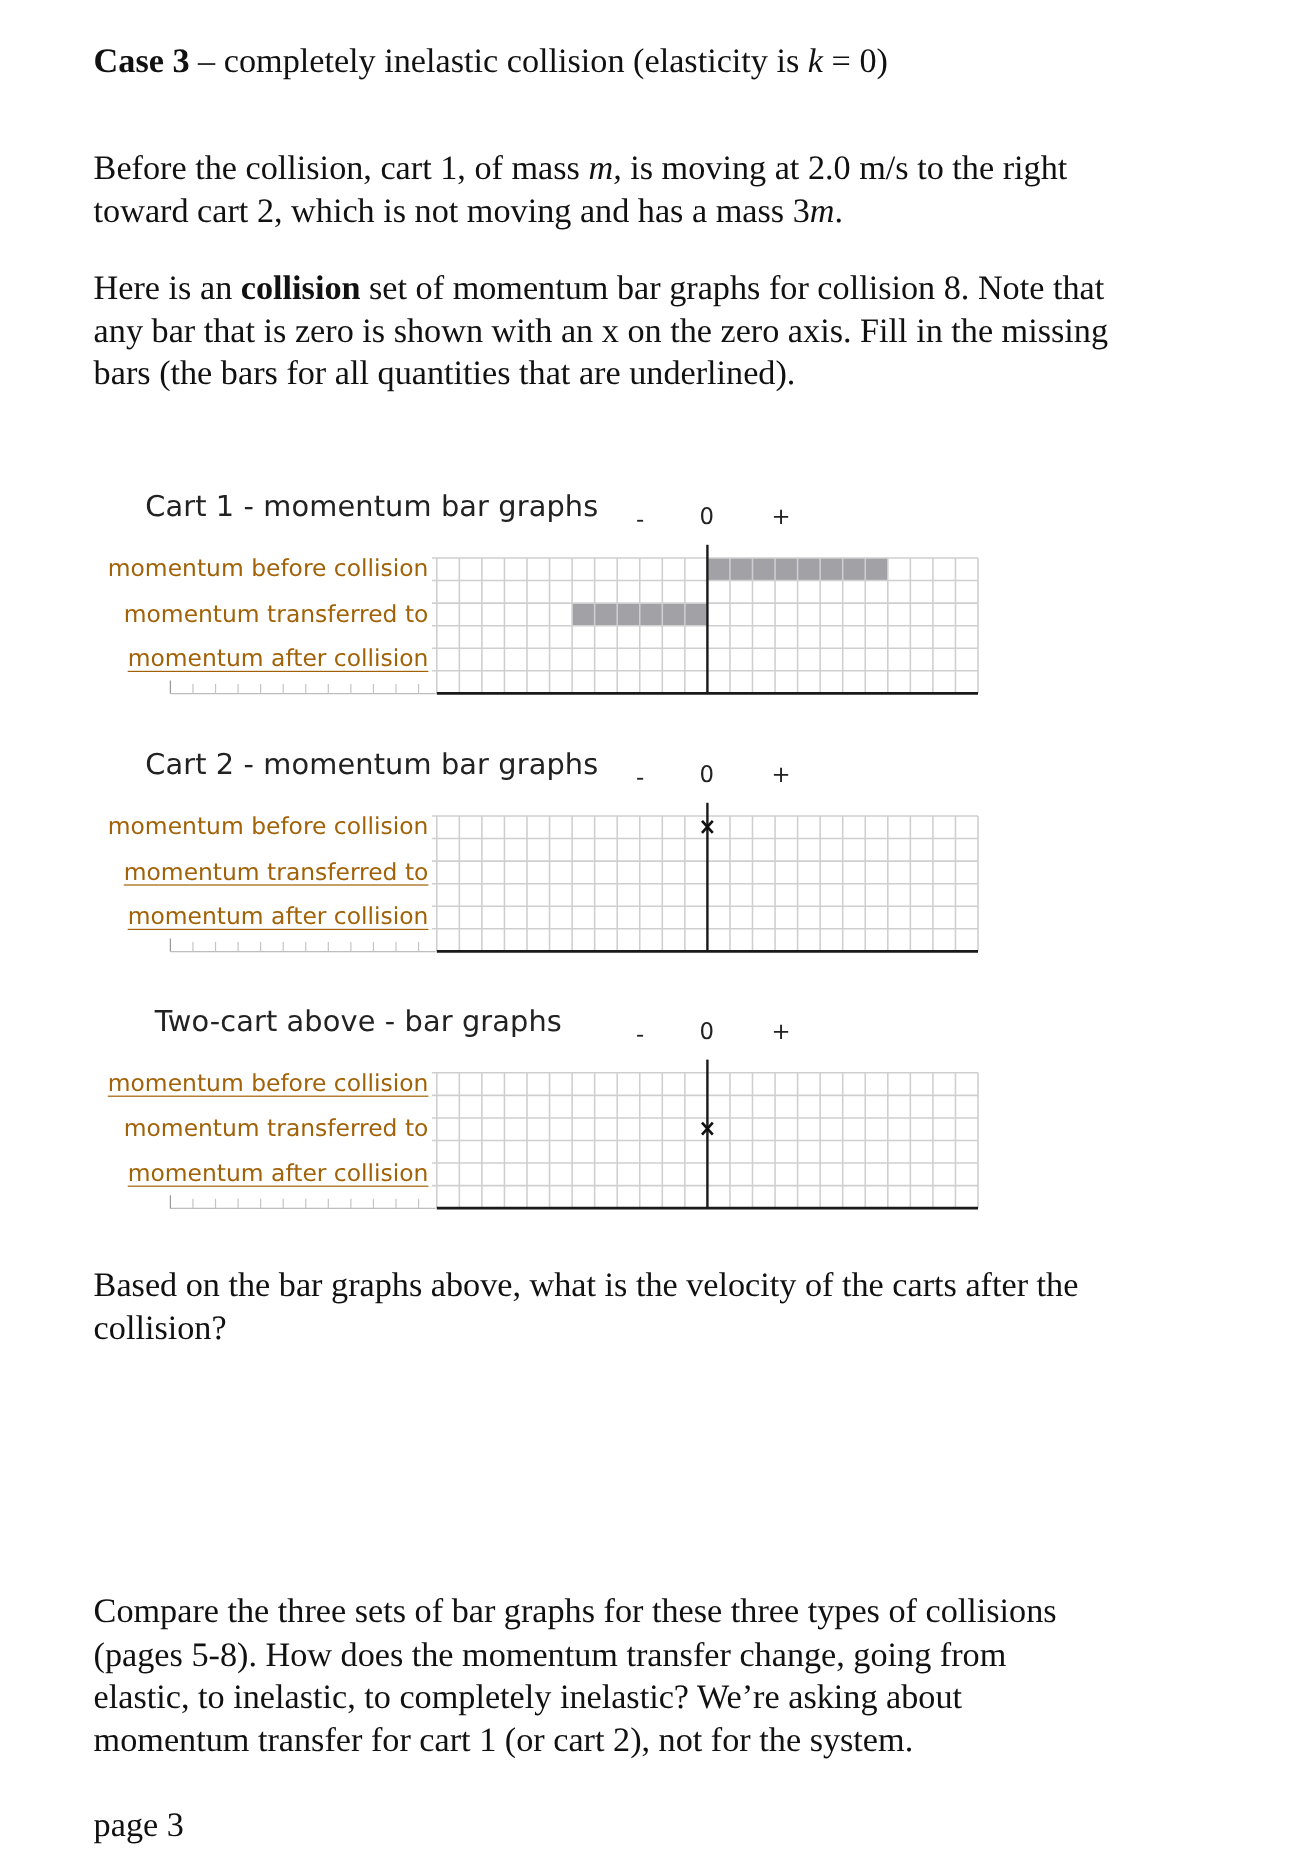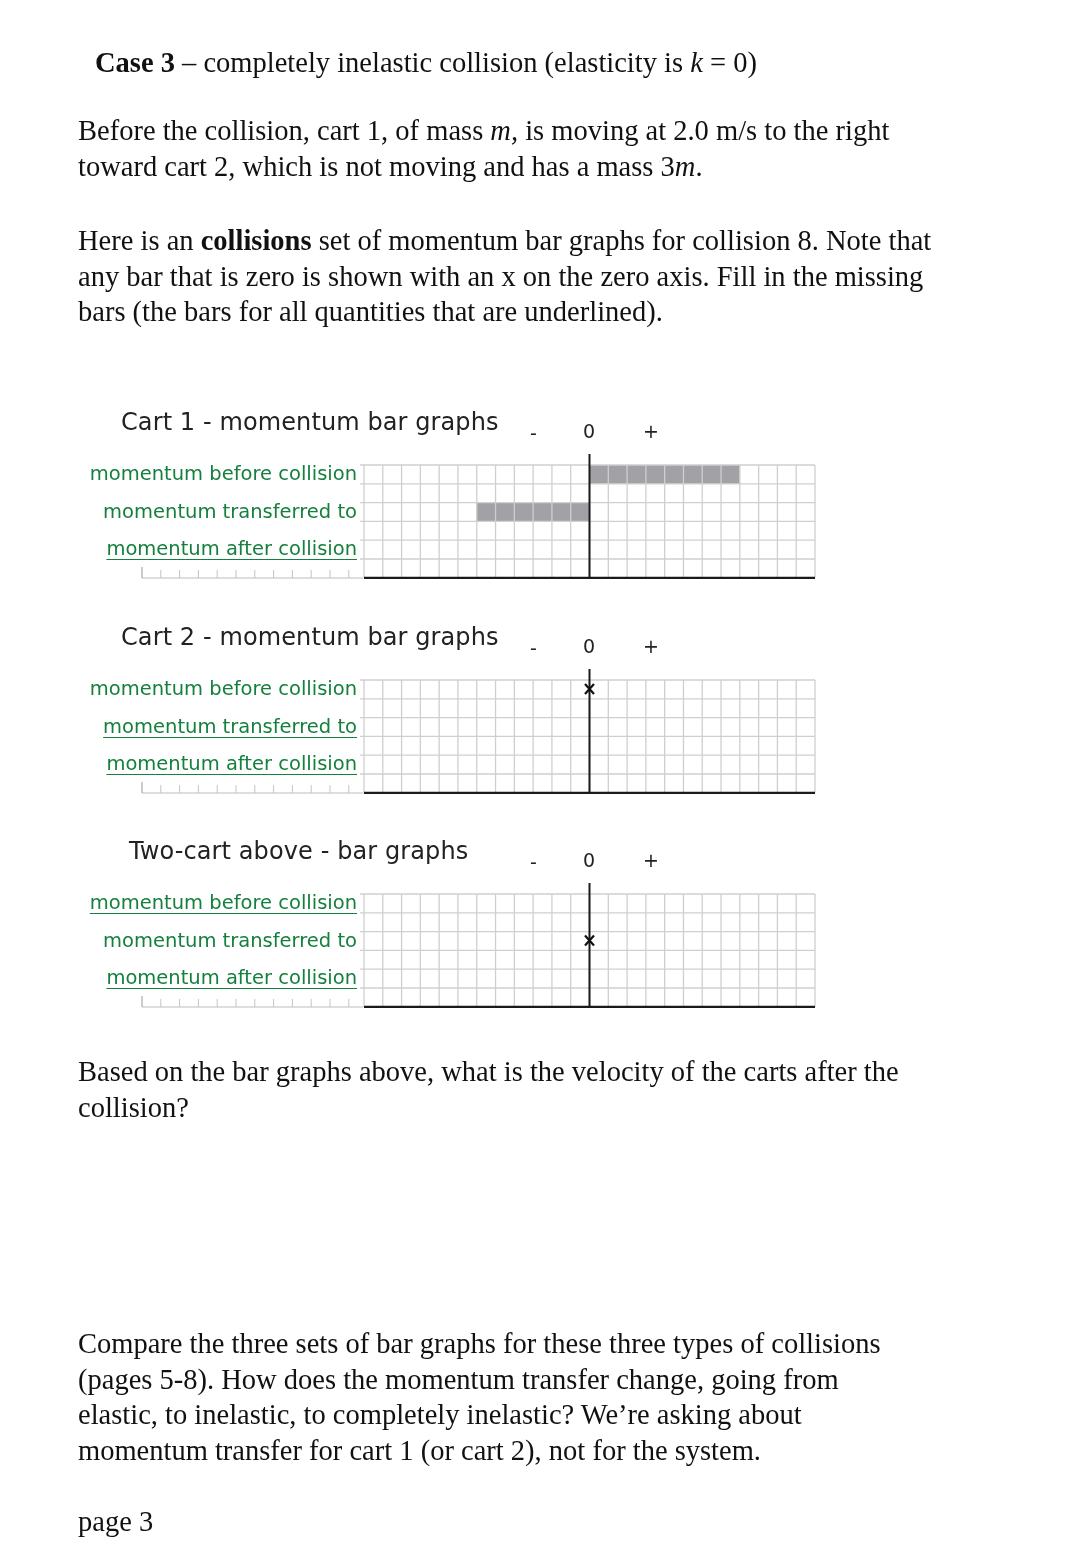--- a/index.html
+++ b/index.html
@@ -6,38 +6,38 @@
   body { width: 1092px; height: 1542px; position: relative; overflow: hidden; color: #111; }
   .serif { font-family: "Liberation Serif", "DejaVu Serif", serif; }
   .sans { font-family: "DejaVu Sans", "Liberation Sans", sans-serif; text-align: right; }
   .p { position: absolute; left: 78px; font-size: 28.5px; line-height: 35.5px; width: 960px; }
   .p b { font-weight: bold; }
   .p i { font-style: italic; }
 
   .graph { position: absolute; left: 0; width: 1092px; height: 190px; }
   .graph-title { position: absolute; font-size: 24px; color: #222; white-space: nowrap; letter-spacing: 0.1px; }
   .axis-sign { position: absolute; font-size: 19px; color: #222; }
-  .row-label { position: absolute; right: calc(1092px - 357px); font-size: 19.5px; color: #15803d; white-space: nowrap; text-align: right; }
+  .row-label { position: absolute; right: calc(1092px - 357px); font-size: 19.5px; color: #a16207; white-space: nowrap; text-align: right; }
   .row-label.u { text-decoration: underline; text-decoration-thickness: 1px; text-underline-offset: 4px; }
   .ruler { position: absolute; }
   .grid-svg { position: absolute; overflow: visible; }
 </style>
 </head>
 <body>
 
-<div class="p serif" style="top:45px;margin-left:17px;">
+<div class="p serif" style="top:34px;">
   <b>Case 3</b><span> – </span><span>completely inelastic collision (elasticity is </span><i>k</i><span> = 0)</span>
 </div>
 
-<div class="p serif" style="top:113px; width:850px;">
+<div class="p serif" style="top:123px; width:850px;">
   <span>Before the collision, cart 1, of mass </span><i>m,</i><span> is moving at 2.0 m/s to the right toward cart 2, which is not moving and has a mass 3</span><i>m</i><span>.</span>
 </div>
 
 <div class="p serif" style="top:223px; width:860px;">
-  <span>Here is an </span><b>collisions</b><span> set of momentum bar graphs for collision 8. Note that any bar that is zero is shown with an x on the zero axis. Fill in the missing bars (the bars for all quantities that are underlined).</span>
+  <span>Here is an </span><b>collision</b><span> set of momentum bar graphs for collision 8. Note that any bar that is zero is shown with an x on the zero axis. Fill in the missing bars (the bars for all quantities that are underlined).</span>
 </div>
 
 <div class="graph" id="graph-0" style="top:400px;">
     <div class="graph-title sans" style="left: 121px; top: 8px;">Cart 1 - momentum bar graphs</div>
     <div class="axis-sign sans" style="left: 530px; top: 22px;">-</div>
     <div class="axis-sign sans" style="left: 583px; top: 20px;">0</div>
     <div class="axis-sign sans" style="left: 643px; top: 20px;">+</div>
     <div class="row-label sans" style="top: 62px;">momentum before collision</div>
     <div class="row-label sans" style="top: 99.6px;">momentum transferred to</div>
     <div class="row-label sans u" style="top: 137.2px;">momentum after collision</div>

